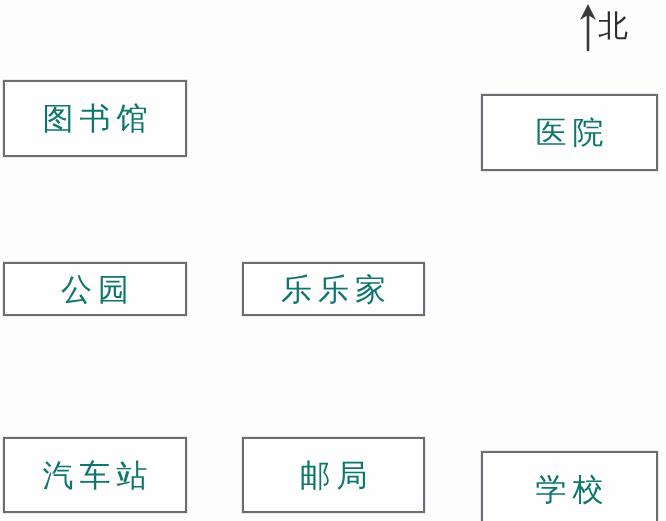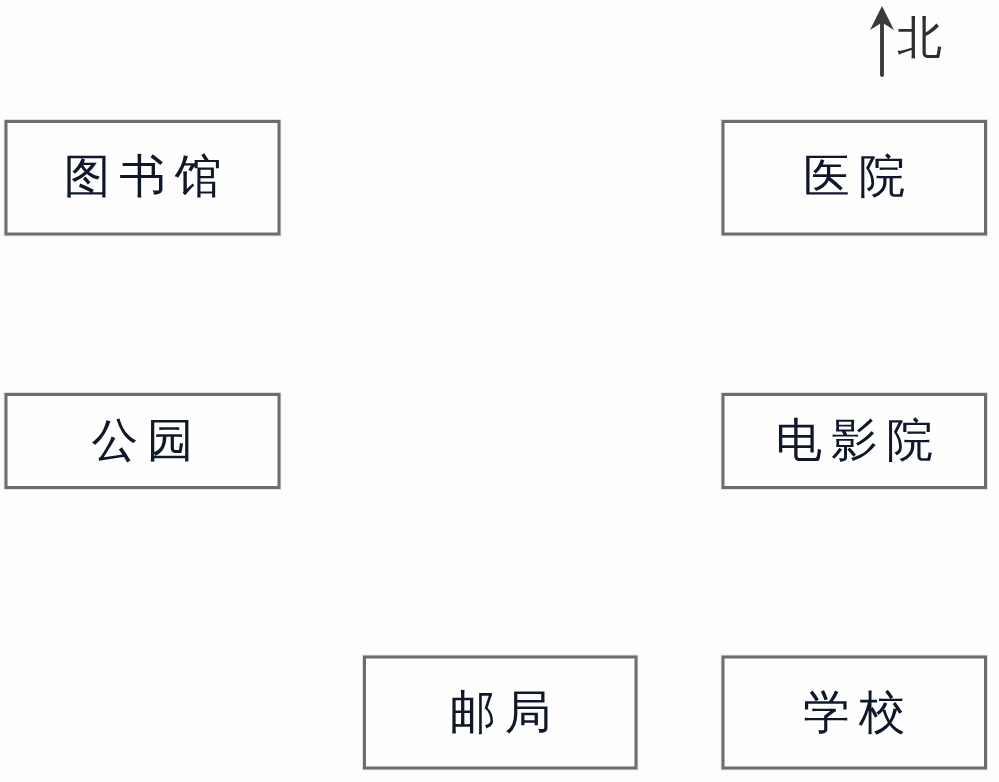--- a/index.html
+++ b/index.html
@@ -61,35 +61,35 @@
     background: #fefefe;
     display: flex;
     align-items: center;
     justify-content: center;
     box-shadow: 0 0 0 0.5px rgba(120,120,128,0.28);
   }
   .place-label {
     font-family: "DejaVu Serif", "Liberation Serif", serif;
     font-size: 31px;
     line-height: 1;
-    color: #0f172a;
+    color: #0f766e;
     letter-spacing: 6px;
     text-indent: 6px;
     white-space: nowrap;
     user-select: none;
   }
 
   
   .col-1 { left: 3px;   width: 184px; }
   .col-2 { left: 242px; width: 183px; }
-  .col-3 { left: 481px; width: 177px; }
+  .col-3 { left: 481px; width: 177px; margin-top: 14px; }
 
   
   .row-1 { top: 80px;  height: 77px; }
-  .row-2 { top: 262px; height: 64px; }
+  .row-2 { top: 262px; height: 54px; }
   .row-3 { top: 437px; height: 76px; }
 </style>
 </head>
 <body>
 
 <div id="map-canvas">
 
   <div class="compass">
     <svg class="compass-arrow" viewBox="0 0 36 50" aria-hidden="true">
       <line x1="18" y1="48" x2="18" y2="12" stroke="#3a3a3c" stroke-width="2.6" stroke-linecap="round"></line>
@@ -101,24 +101,27 @@
   <div class="place-box col-1 row-1">
     <span class="place-label">图书馆</span>
   </div>
   <div class="place-box col-3 row-1">
     <span class="place-label">医院</span>
   </div>
 
   <div class="place-box col-1 row-2">
     <span class="place-label">公园</span>
   </div>
-  <div class="place-box col-3 row-2">
-    <span class="place-label">电影院</span>
+  <div class="place-box col-2 row-2">
+    <span class="place-label">乐乐家</span>
   </div>
 
+  <div class="place-box col-1 row-3">
+    <span class="place-label">汽车站</span>
+  </div>
   <div class="place-box col-3 row-3">
     <span class="place-label">学校</span>
   </div>
   <div class="place-box col-2 row-3">
     <span class="place-label">邮局</span>
   </div>
 
 </div>
 
 </body></html>

